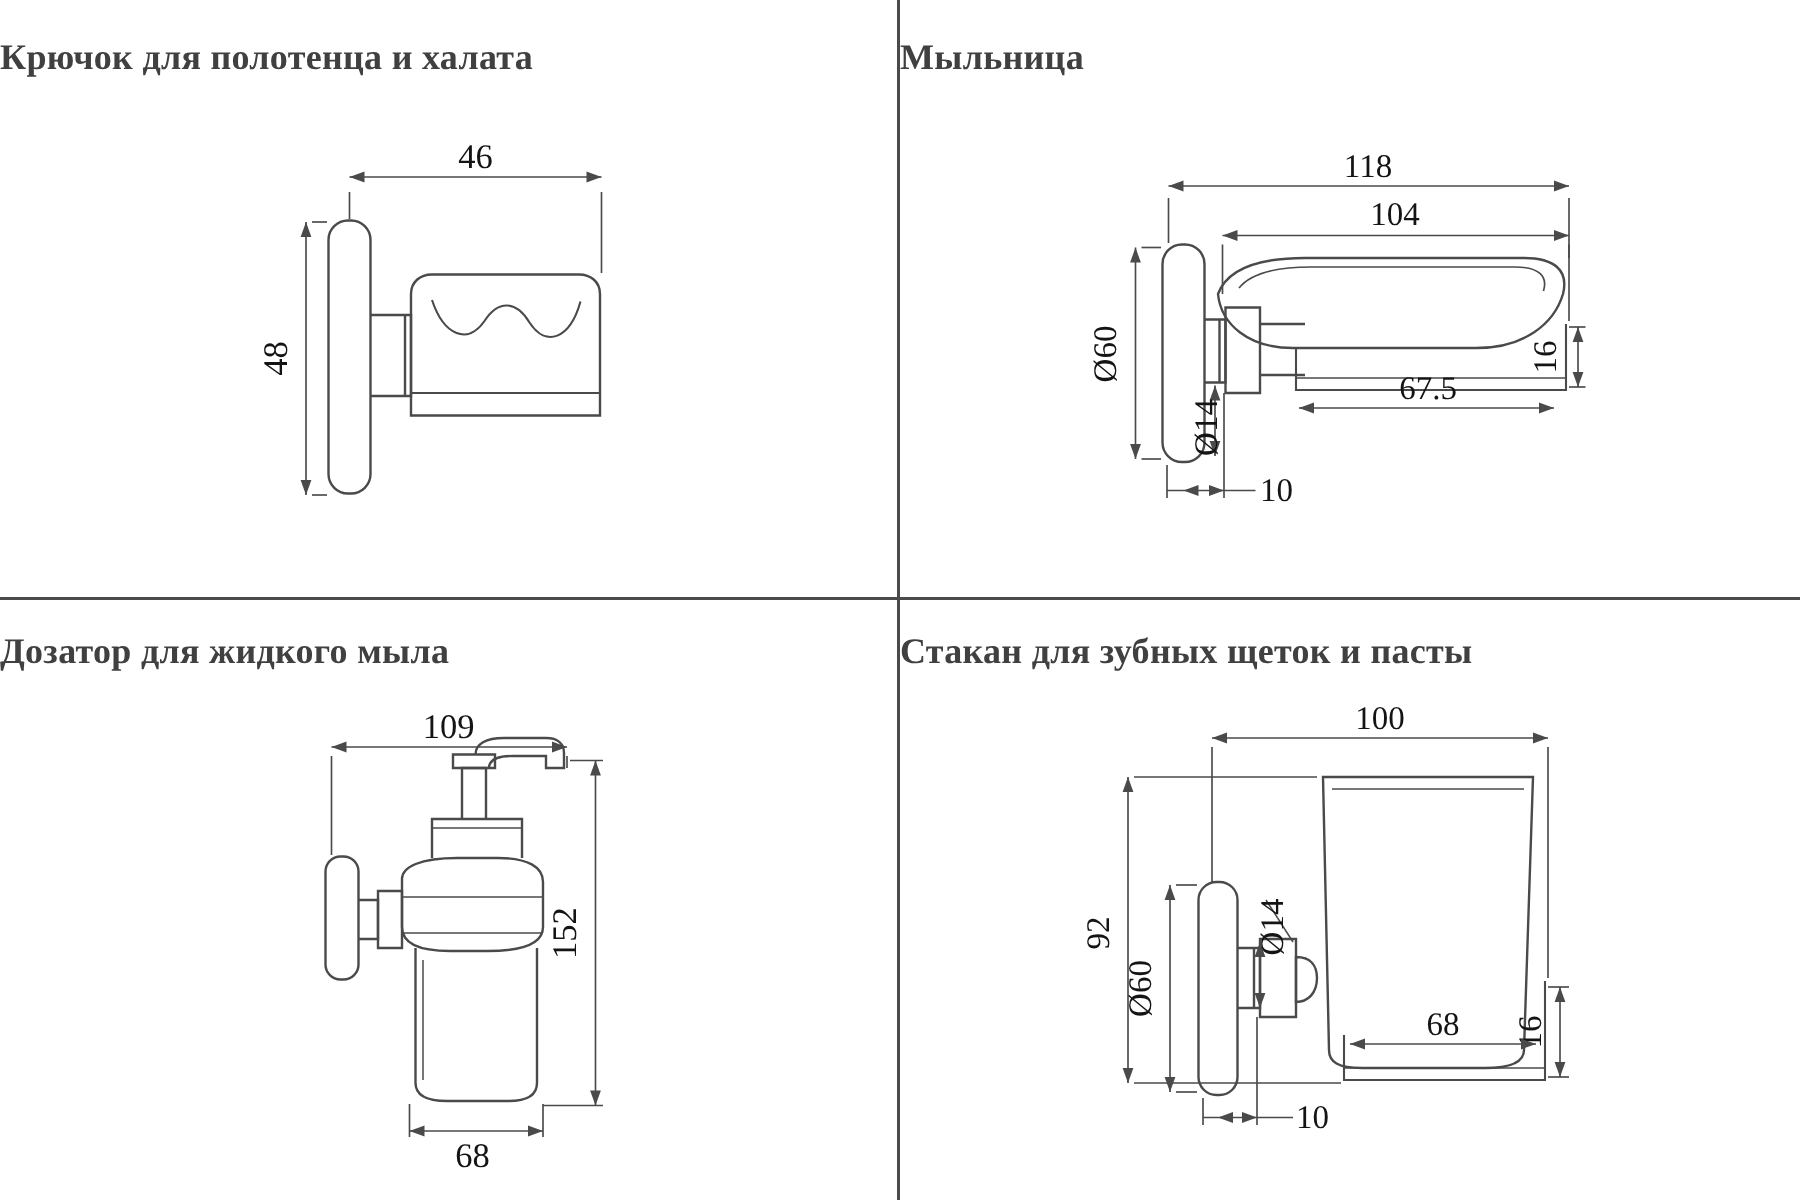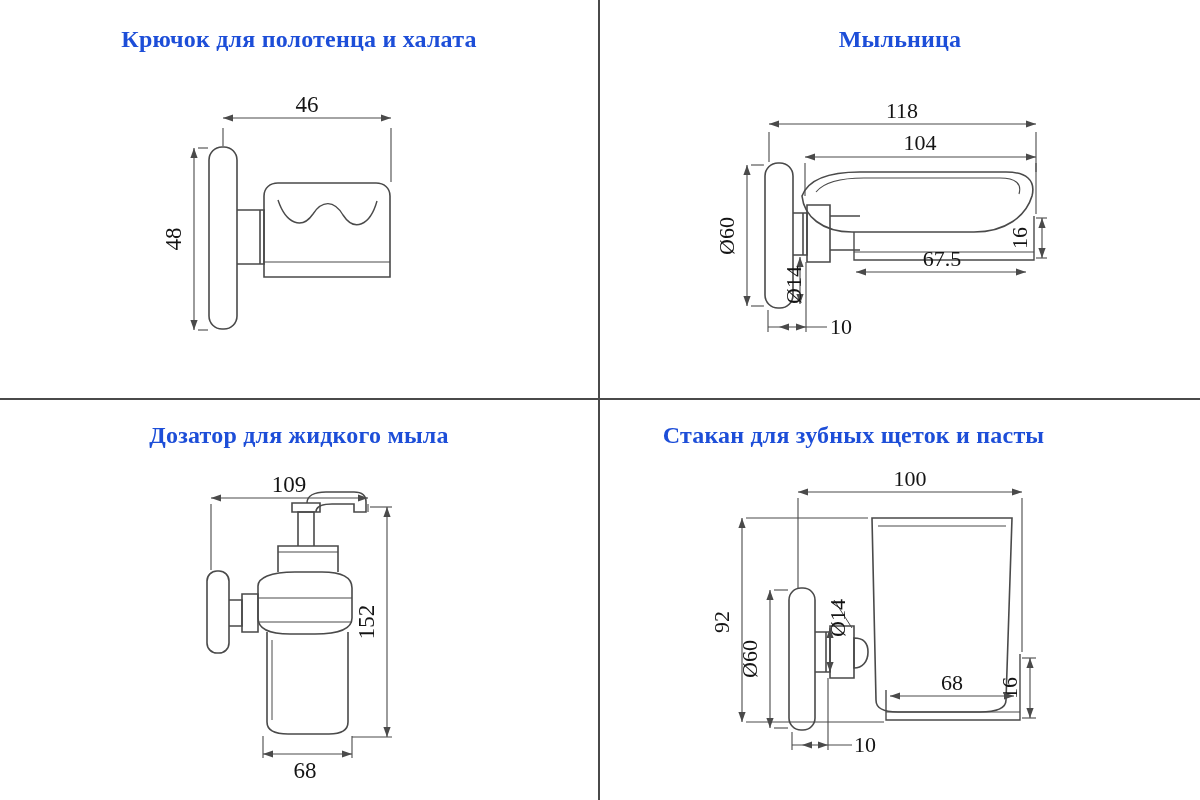--- a/index.html
+++ b/index.html
@@ -43,34 +43,34 @@
   }
   .p1 { left: 0;     top: 0;     width: 598px; height: 398px; }
   .p2 { left: 600px; top: 0;     width: 600px; height: 356px; }
   .p3 { left: 0;     top: 400px; width: 598px; height: 400px; }
   .p4 { left: 600px; top: 400px; width: 507px; height: 400px; }
 
   .panel-title {
     position: absolute;
     left: 0;
     width: 100%;
-    text-align: center;
+    text-align: left;
     font-family: "Liberation Serif", serif;
     font-weight: bold;
     font-size: 24px;
     letter-spacing: 0.2px;
-    color: #1d4ed8;
+    color: #404040;
   }
   .p1 .panel-title, .p2 .panel-title { top: 26px; }
   .p3 .panel-title, .p4 .panel-title { top: 422px; }
   .p3 .panel-title, .p4 .panel-title { top: 22px; }
 
   .draw {
     position: absolute;
-    left: 2px;
+    left: 12px;
     top: 0;
     width: 100%;
     height: 100%;
   }
   svg { display: block; }
   text {
     font-family: "Liberation Serif", serif;
     fill: #141414;
   }
 </style>

